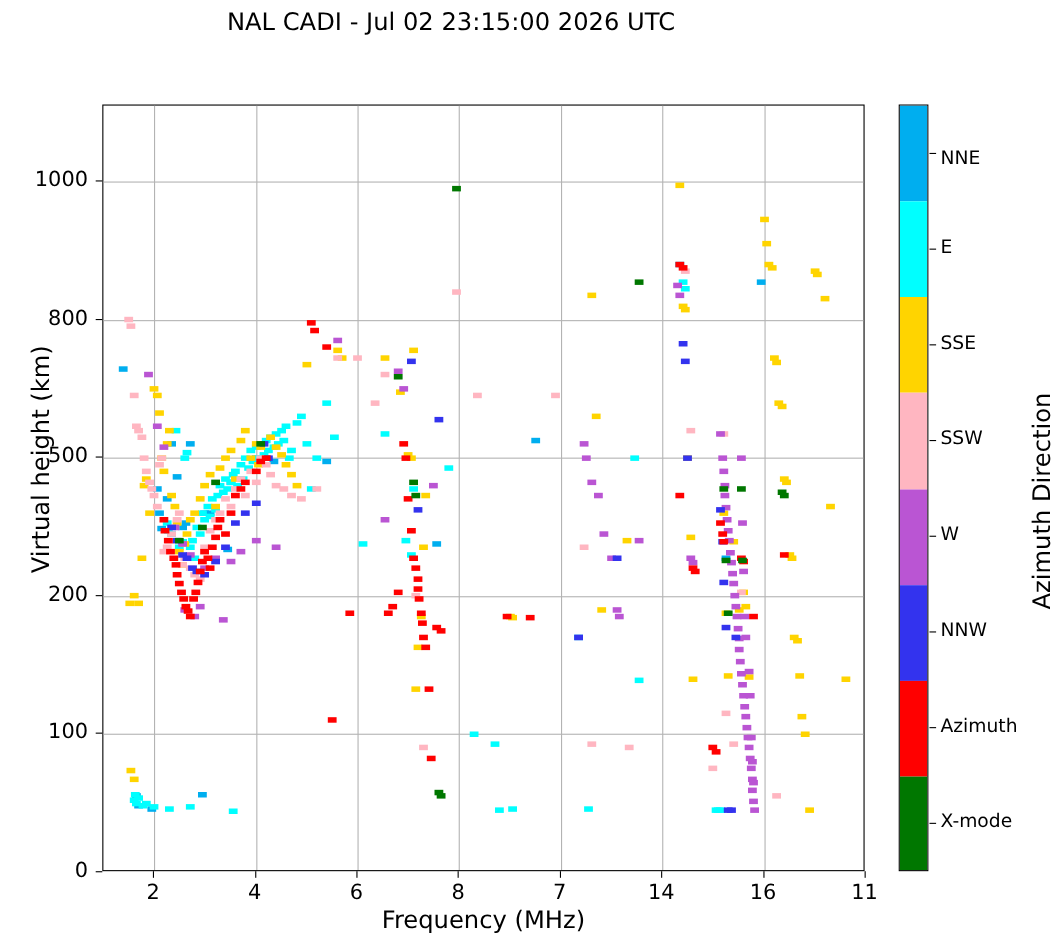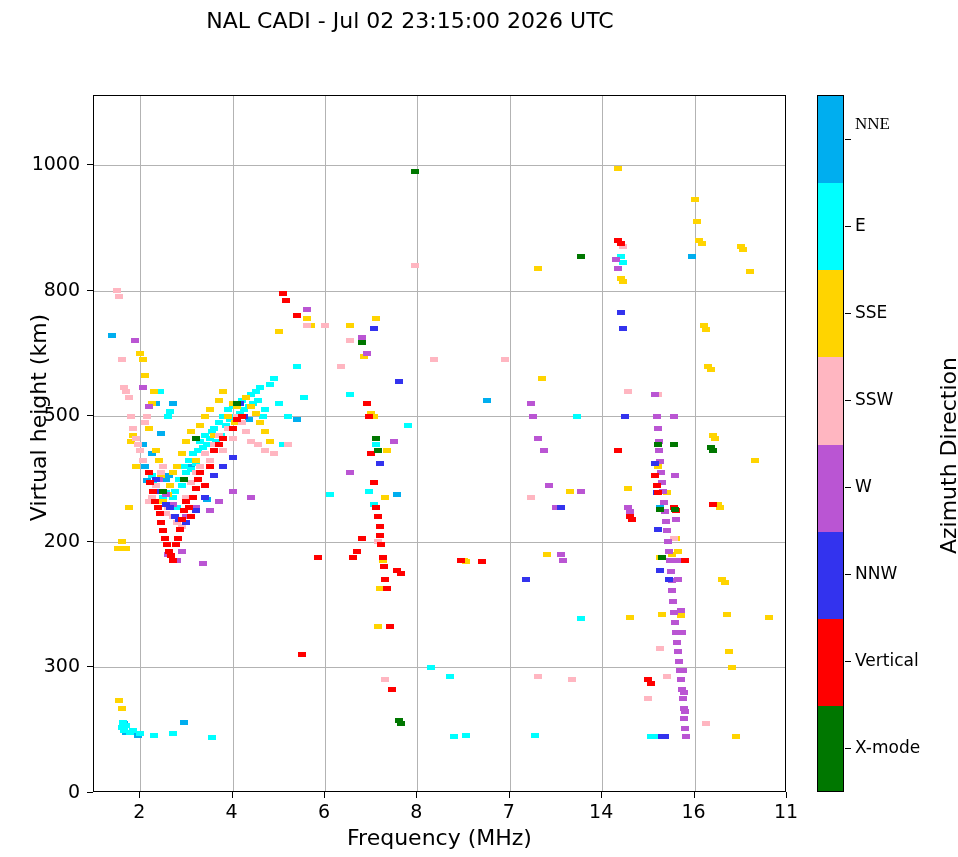--- a/index.html
+++ b/index.html
@@ -564,21 +564,21 @@
     <div class="xtl" style="left: 571.2px;">14</div>
     <div class="xtick" style="left: 693.6px;"></div>
     <div class="xtl" style="left: 663.6px;">16</div>
     <div class="xtick" style="left: 786px;"></div>
     <div class="xtl" style="left: 756px;">11</div>
   </div>
 <div id="yaxis-ticks">
     <div class="ytick" style="top: 792px;"></div>
     <div class="ytl" style="left: 10px; top: 780px;">0</div>
     <div class="ytick" style="top: 666.414px;"></div>
-    <div class="ytl" style="left: 10px; top: 654.414px;">300</div>
+    <div class="ytl" style="left: 10px; top: 654.414px;">100</div>
     <div class="ytick" style="top: 540.829px;"></div>
     <div class="ytl" style="left: 10px; top: 528.829px;">200</div>
     <div class="ytick" style="top: 415.243px;"></div>
     <div class="ytl" style="left: 10px; top: 403.243px;">500</div>
     <div class="ytick" style="top: 289.658px;"></div>
     <div class="ytl" style="left: 10px; top: 277.658px;">800</div>
     <div class="ytick" style="top: 164.072px;"></div>
     <div class="ytl" style="left: 10px; top: 152.072px;">1000</div>
   </div>
 
@@ -590,29 +590,29 @@
     <div class="cseg" style="top: 87.125px; height: 87.125px; background: rgb(0, 255, 255);"></div>
     <div class="cseg" style="top: 174.25px; height: 87.125px; background: rgb(255, 212, 0);"></div>
     <div class="cseg" style="top: 261.375px; height: 87.125px; background: rgb(255, 182, 193);"></div>
     <div class="cseg" style="top: 348.5px; height: 87.125px; background: rgb(186, 85, 211);"></div>
     <div class="cseg" style="top: 435.625px; height: 87.125px; background: rgb(51, 51, 238);"></div>
     <div class="cseg" style="top: 522.75px; height: 87.125px; background: rgb(255, 0, 0);"></div>
     <div class="cseg" style="top: 609.875px; height: 87.125px; background: rgb(0, 119, 0);"></div>
   </div>
 <div id="cbar-ticks">
     <div class="ctick" style="top: 138.562px;"></div>
-    <div class="ctl" style="top: 114px; font-family: Liberation Serif, serif;">NNE</div>
+    <div class="ctl" style="top: 134px;">NNE</div>
     <div class="ctick" style="top: 225.688px;"></div>
     <div class="ctl" style="top: 214.688px;">E</div>
     <div class="ctick" style="top: 312.812px;"></div>
     <div class="ctl" style="top: 301.812px;">SSE</div>
     <div class="ctick" style="top: 399.938px;"></div>
     <div class="ctl" style="top: 388.938px;">SSW</div>
     <div class="ctick" style="top: 487.062px;"></div>
     <div class="ctl" style="top: 476.062px;">W</div>
     <div class="ctick" style="top: 574.188px;"></div>
     <div class="ctl" style="top: 563.188px;">NNW</div>
     <div class="ctick" style="top: 661.312px;"></div>
-    <div class="ctl" style="top: 650.312px;">Vertical</div>
+    <div class="ctl" style="top: 650.312px;">Azimuth</div>
     <div class="ctick" style="top: 748.438px;"></div>
     <div class="ctl" style="top: 737.438px;">X-mode</div>
   </div>
 <div id="cbar-label">Azimuth Direction</div>
 
 </body></html>

